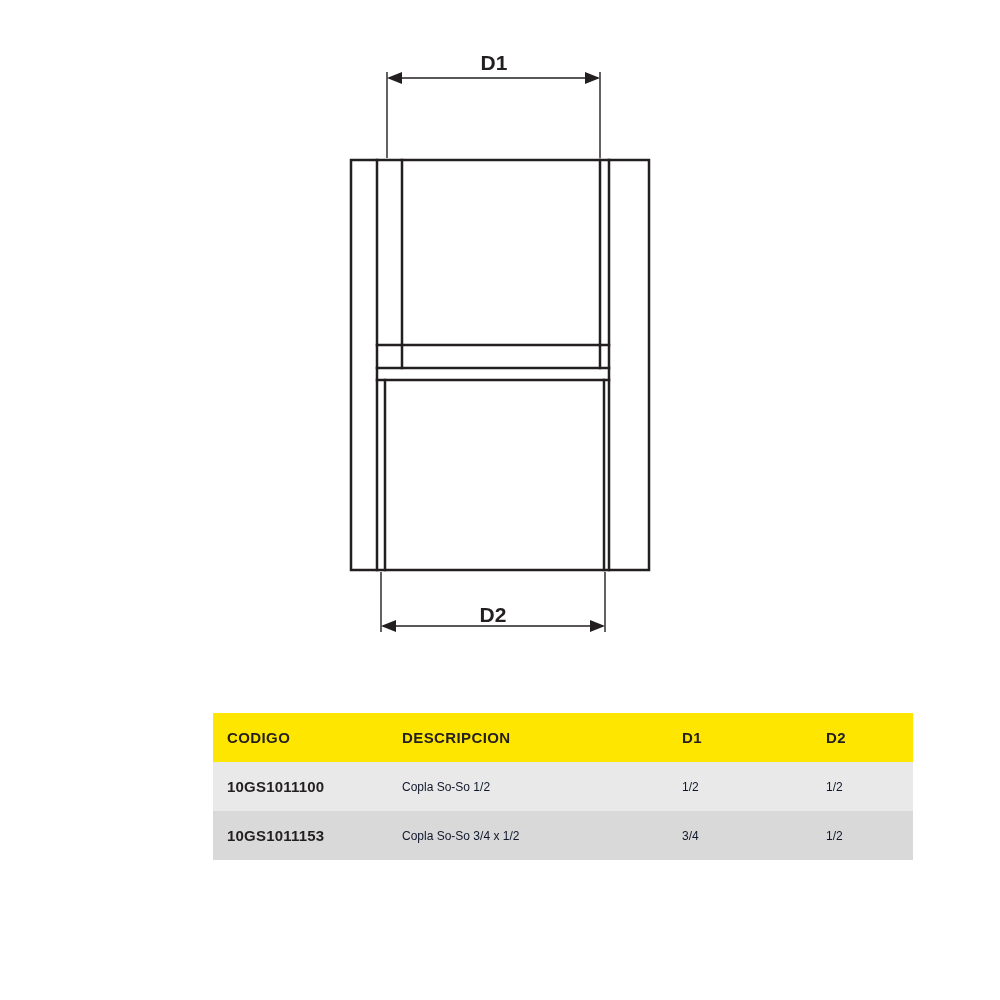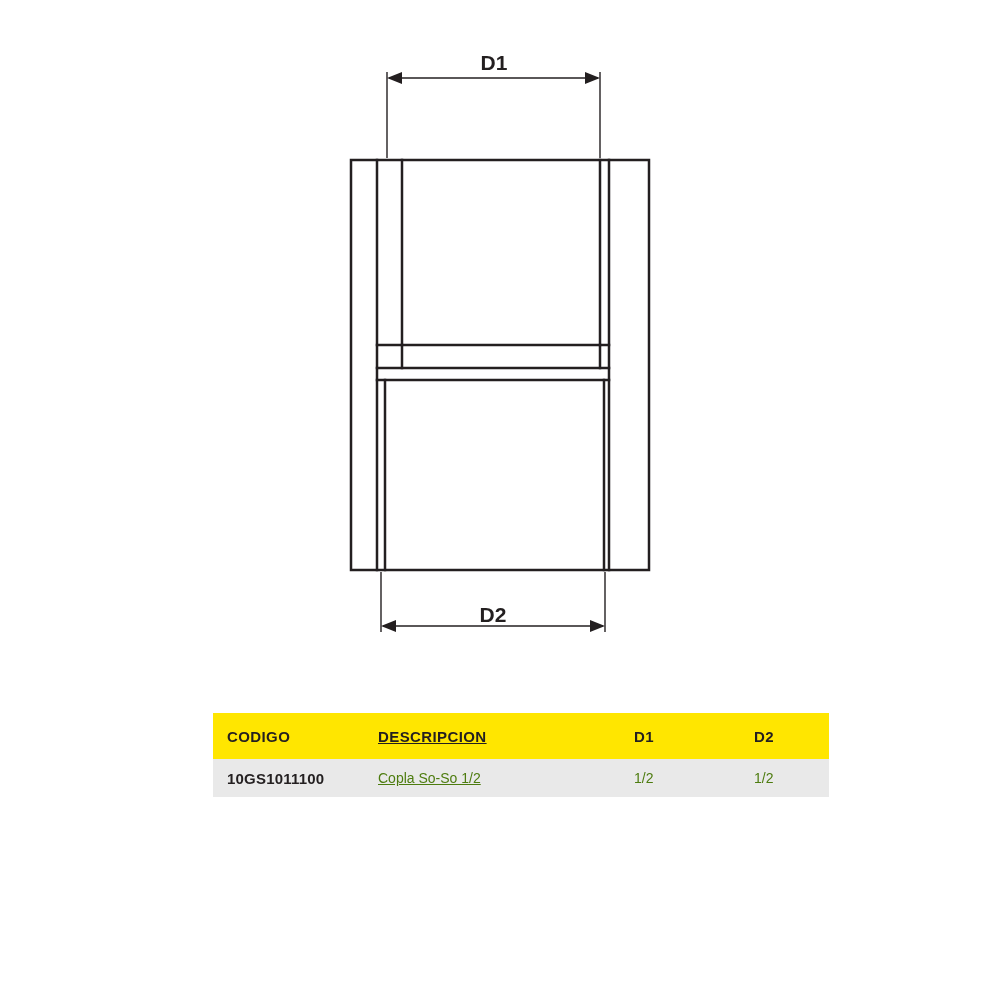--- a/index.html
+++ b/index.html
@@ -38,57 +38,57 @@
   #spec-table {
     position: absolute;
     left: 213px;
     top: 713px;
     width: 574px;
     border-collapse: collapse;
     table-layout: fixed;
   }
   #spec-table th,
   #spec-table td {
-    padding: 4px;
+    padding: 16px;
     text-align: left;
     vertical-align: middle;
   }
   #spec-table thead tr {
     height: 46px;
   }
   #spec-table thead th {
     background: #ffe600;
     font-size: 15px;
     font-weight: 700;
     letter-spacing: 0.4px;
     color: #231f20;
   }
   #spec-table tbody tr {
     height: 38px;
   }
   .row-odd  { background: #e9e9e9; }
   .row-even { background: #d9d9d9; }
 
   .col-codigo      { width: 143px; padding-left: 14px !important; }
-  .col-descripcion { width: 248px; text-decoration: underline; }
+  .col-descripcion { width: 248px; }
   .col-d1          { width: 112px; }
   .col-d2          { width: 71px;  }
 
   td.col-codigo {
     font-size: 15px;
     font-weight: 700;
     letter-spacing: 0.2px;
     color: #231f20;
   }
   td.col-descripcion,
   td.col-d1,
   td.col-d2 {
-    font-size: 14px;
+    font-size: 12px;
     font-weight: 400;
-    color: #4d7c0f;
+    color: #0f172a;
   }
   th.col-codigo      { padding-left: 14px !important; }
 </style>
 </head>
 <body>
 
 <div id="drawing-area">
   <svg id="drawing-svg" width="1000" height="690" viewBox="0 0 1000 690" xmlns="http://www.w3.org/2000/svg">
 
     <g fill="none" stroke="#231f20" stroke-width="2.5" stroke-linecap="square">
@@ -140,14 +140,20 @@
       <th class="col-d2">D2</th>
     </tr>
   </thead>
   <tbody>
     <tr class="row-odd">
       <td class="col-codigo">10GS1011100</td>
       <td class="col-descripcion">Copla So-So 1/2</td>
       <td class="col-d1">1/2</td>
       <td class="col-d2">1/2</td>
     </tr>
+    <tr class="row-even">
+      <td class="col-codigo">10GS1011153</td>
+      <td class="col-descripcion">Copla So-So 3/4 x 1/2</td>
+      <td class="col-d1">3/4</td>
+      <td class="col-d2">1/2</td>
+    </tr>
   </tbody>
 </table>
 
 </body></html>

